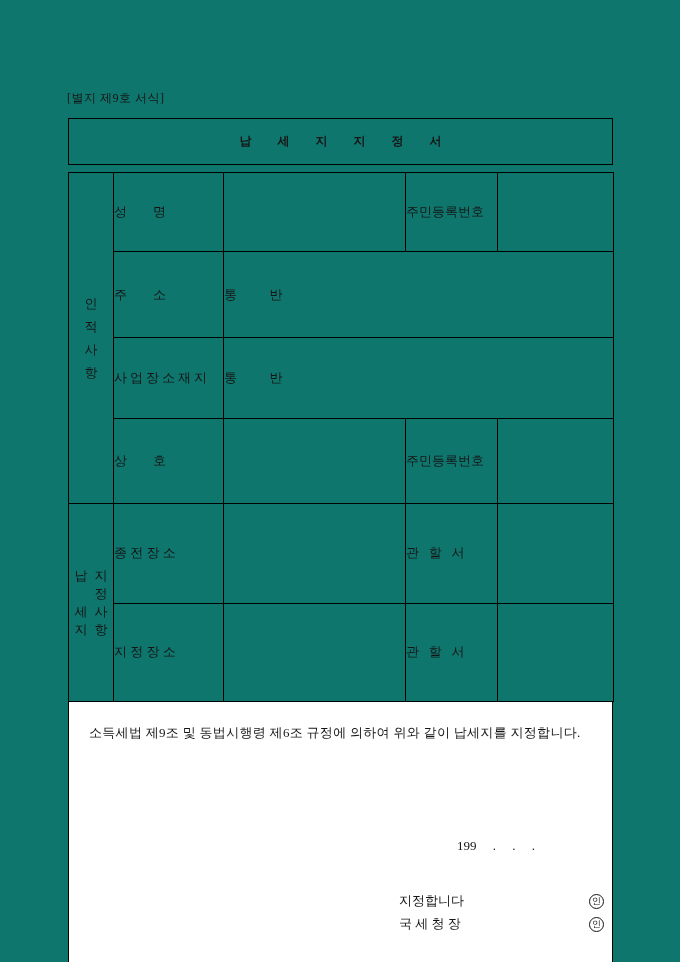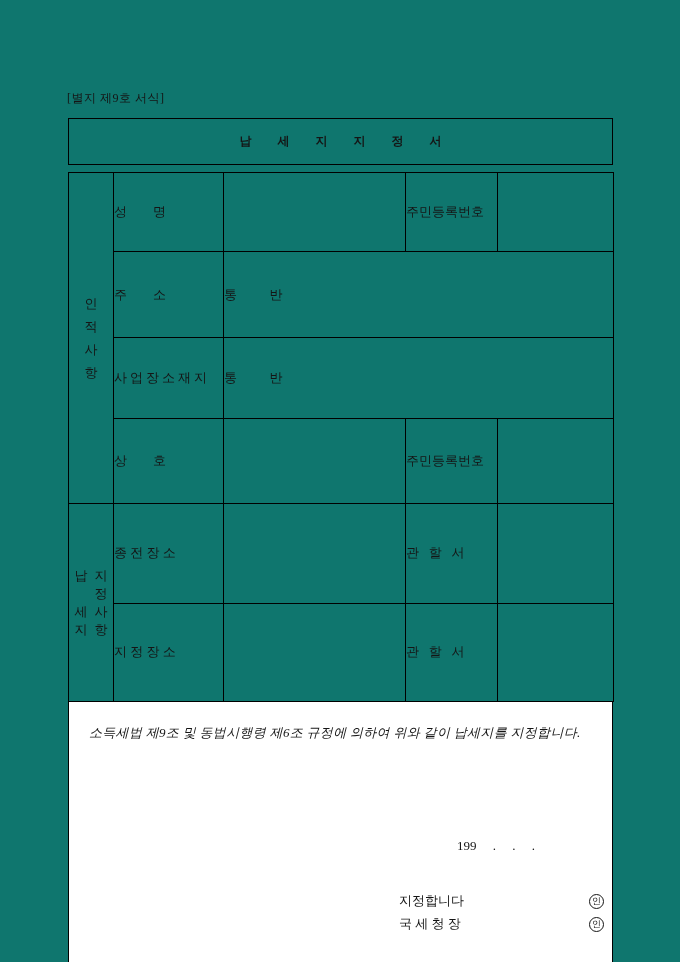--- a/index.html
+++ b/index.html
@@ -42,21 +42,21 @@
     justify-content:center; align-content:center; height:133px; font-size:13px; line-height:1;
   }
   .g-c1r1{grid-column:1;grid-row:1;} .g-c1r3{grid-column:1;grid-row:3;} .g-c1r4{grid-column:1;grid-row:4;}
   .g-c2r1{grid-column:2;grid-row:1;} .g-c2r2{grid-column:2;grid-row:2;}
   .g-c2r3{grid-column:2;grid-row:3;} .g-c2r4{grid-column:2;grid-row:4;}
 
   .bottom-box {
     position:relative; margin-top:-1px; width:545px; height:328px;
     border:1px solid #000; background:#fff;
   }
-  .statement { position:absolute; left:20px; top:22px; font-size:13px; letter-spacing:0.3px;font-style:italic; }
+  .statement { position:absolute; left:20px; top:22px; font-size:13px; letter-spacing:0.3px; }
   .date-line { position:absolute; left:388px; top:136px; font-size:13px; white-space:pre;text-align:center; }
   .signer-row {
     position:absolute; left:330px; right:8px; display:flex;
     justify-content:space-between; align-items:center; font-size:13px; white-space:pre;
   }
   .row-a { top:190px; } .row-b { top:213px; }
   .seal {
     display:inline-flex; align-items:center; justify-content:center;
     width:15px; height:15px; border:1px solid #151515; border-radius:50%;
     font-size:9px; line-height:1;

